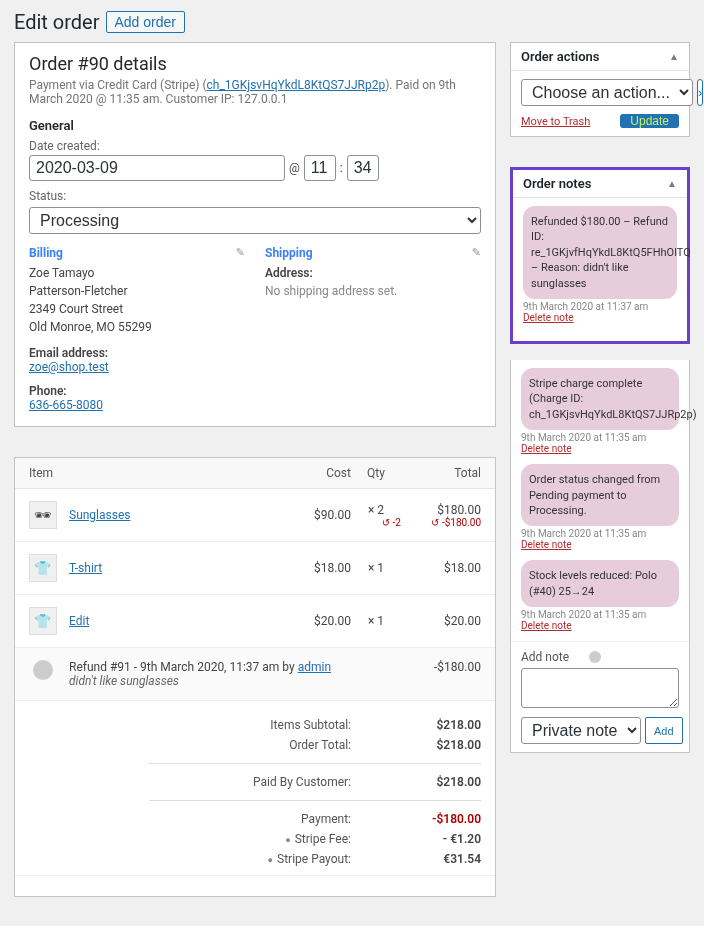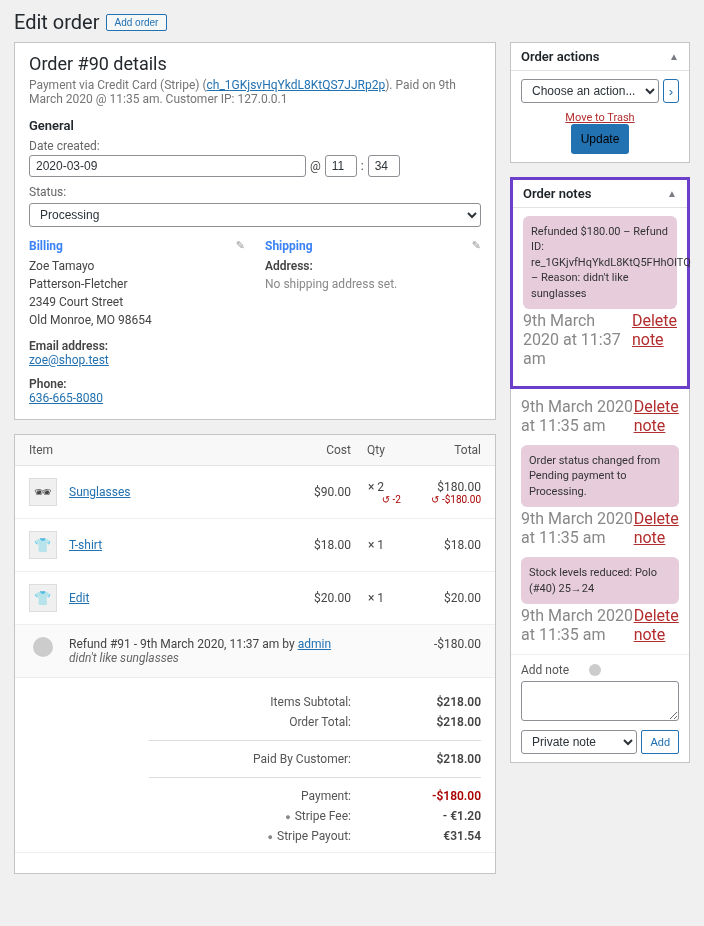--- a/index.html
+++ b/index.html
@@ -1,34 +1,34 @@
 <!DOCTYPE html>
 <html><head>
 <meta charset="utf-8">
 <style>
   * { box-sizing: border-box; margin: 0; padding: 0; }
   body { font-family: -apple-system, BlinkMacSystemFont, "Segoe UI", Roboto, sans-serif; font-size: 12px; color: #444; background: #f0f0f1; width: 704px; }
   .wrap { padding: 10px 14px; }
   .header-row { display: flex; align-items: center; gap: 6px; margin-bottom: 8px; }
   h1 { font-size: 20px; font-weight: 400; color: #23282d; }
-  .page-btn { border: 1px solid #2271b1; color: #2271b1; background: #f6f7f7; padding: 2px 8px; font-size: 10px; border-radius: 2px; cursor: pointer; }
+  .page-btn { border: 1px solid #2271b1; color: #2271b1; background: #f6f7f7; padding: 2px 8px; font-size: 14px; border-radius: 2px; cursor: pointer; }
   .cols { display: flex; gap: 14px; align-items: flex-start; }
   .main-col { flex: 1; }
   .side-col { width: 180px; }
-  .postbox { background: #fff; border: 1px solid #c3c4c7; margin-bottom: 14px; }
+  .postbox { background: #fff; border: 1px solid #c3c4c7; margin-bottom: 30px; }
   .postbox-hd { display:flex; justify-content:space-between; align-items:center; padding: 6px 10px; border-bottom:1px solid #e2e2e2; font-size:13px; font-weight:600; color:#1d2327; }
   .postbox-bd { padding: 10px 14px 14px 14px; }
   h2.title { font-size: 18px; font-weight: 400; color:#23282d; margin-bottom:4px; }
   .muted { color: #757575; font-size: 12px; }
   a { color: #2271b1; text-decoration: underline; }
   .section-h { font-weight:600; font-size:13px; margin-top:12px; margin-bottom:6px; color:#23282d; }
   .label { color:#666; font-size:12px; margin-bottom:2px; display:block; }
-  input[type=text], select, textarea { border:1px solid #8c8f94; border-radius:3px; padding:3px 6px; font-size:12px; color:#2c3338; background:#fff; }
+  input[type=text], select, textarea { border:1px solid #8c8f94; border-radius:3px; padding:3px 6px; font-size:16px; color:#2c3338; background:#fff; }
   .date-row { display:flex; align-items:center; gap:4px; }
-  .date-row input.dt { width:277px; }
+  .date-row input.dt { width:256px; }
   .date-row input.nm { width:32px; }
   .status-sel { width:100%; margin-top:2px; }
   .cust-row { display:flex; justify-content:flex-end; gap:6px; font-size:11px; margin-bottom:2px;}
   .cust-sel { width:100%; padding:5px 8px; border:1px solid #8c8f94; border-radius:3px; display:flex; justify-content:space-between; align-items:center; font-size:12px; }
   .two-col { display:flex; gap:20px; margin-top:12px; }
   .two-col > div { flex:1; position:relative; }
   .pencil { position:absolute; top:0; right:0; color:#999; font-size:11px; cursor:pointer; }
   .addr-line { font-size:12px; color:#444; line-height:1.5; }
   .addr-h { font-weight:700; color:#3b82f6; margin-bottom:4px; font-size:12px; }
   .field-strong { font-weight:600; margin-top:10px; font-size:12px; }
@@ -50,26 +50,26 @@
   .trow .tval { width:90px; text-align:right; font-weight:600; }
   .sep { border-top:1px solid #ddd; margin:8px 0 8px 120px; }
   .red { color:#a00; }
   .dot { color:#888; margin-right:4px; font-size:9px; }
   .footer-row { display:flex; justify-content:space-between; align-items:center; padding:10px 14px; border-top:1px solid #eee; }
   
   .side-bd { padding:8px 10px; }
   .act-row { display:flex; gap:4px; }
   .act-row select { flex:1; }
   .go-btn { width:22px; border:1px solid #2271b1; background:#fff; color:#2271b1; border-radius:3px; cursor:pointer; }
-  .upd-row { display:flex; justify-content:space-between; align-items:center; margin-top:8px;flex-direction:column; }
+  .upd-row { display:flex; justify-content:space-between; align-items:center; margin-top:8px; }
   .trash { color:#b32d2e; text-decoration:underline; font-size:11px; }
-  .upd-btn { background:#2271b1; color:#000000; border:none; padding:8px 10px; border-radius:3px; font-size:12px; cursor:pointer; }
+  .upd-btn { background:#2271b1; color:#bef264; border:none; padding:0 10px; border-radius:3px; font-size:12px; cursor:pointer; }
   .highlight-box { border:3px solid #6b3fc9; }
-  .note { background:#e7cddc; border-radius:6px; padding:8px; font-size:11px; color:#333; line-height:1.4; margin-bottom:2px; }
-  .note-meta { font-size:16px; color:#888; margin-bottom:10px; display:flex; justify-content:flex-start; }
+  .note { background:#e7cddc; border-radius:12px; padding:8px; font-size:11px; color:#333; line-height:1.4; margin-bottom:2px; }
+  .note-meta { font-size:10px; color:#888; margin-bottom:10px; display:flex; justify-content:flex-start;flex-direction:column; }
   .delnote { color:#b32d2e; text-decoration:underline; }
   .addnote-lbl { font-size:12px; color:#555; margin-bottom:4px; display:flex; align-items:center; gap:20px;}
   textarea.addnote { width:100%; height:40px; resize:vertical; }
   .addnote-row { display:flex; gap:4px; margin-top:6px; }
   .addnote-row select { flex:1; }
   .add-btn { border:1px solid #2271b1; background:#fff; color:#2271b1; padding:2px 8px; border-radius:2px; font-size:11px; cursor:pointer; }
   .toggle { color:#787c82; font-size:10px; }
   .help-ic { width:12px;height:12px;border-radius:50%;background:#ccc;display:inline-block; }
 </style>
 </head>
@@ -107,21 +107,21 @@
           </select>
 
 
           <div class="two-col">
             <div>
               <span class="pencil">✎</span>
               <div class="addr-h">Billing</div>
               <div class="addr-line">Zoe Tamayo</div>
               <div class="addr-line">Patterson-Fletcher</div>
               <div class="addr-line">2349 Court Street</div>
-              <div class="addr-line">Old Monroe, MO 98654</div>
+              <div class="addr-line">Old Monroe, MO 55299</div>
               <div class="field-strong">Email address:</div>
               <a href="#">zoe@shop.test</a>
               <div class="field-strong">Phone:</div>
               <a href="#">636-665-8080</a>
             </div>
             <div>
               <span class="pencil">✎</span>
               <div class="addr-h">Shipping</div>
               <div class="addr-line" style="font-weight:600">Address:</div>
               <div class="addr-line" style="color:#888">No shipping address set.</div>
@@ -241,20 +241,21 @@
           <div class="note">Refunded $180.00 – Refund ID: re_1GKjvfHqYkdL8KtQ5FHhOlTQ – Reason: didn't like sunglasses</div>
           <div class="note-meta">
               <span>9th March 2020 at 11:37 am</span>
               <a href="#" class="delnote">Delete note</a>
             </div>
         </div>
       </div>
 
       <div class="postbox" style="border-top:none;margin-top:-14px">
         <div class="side-bd">
+          <div class="note">Stripe charge complete (Charge ID: ch_1GKjsvHqYkdL8KtQS7JJRp2p)</div>
           <div class="note-meta">
               <span>9th March 2020 at 11:35 am</span>
               <a href="#" class="delnote">Delete note</a>
             </div>
 
           <div class="note">Order status changed from Pending payment to Processing.</div>
           <div class="note-meta">
               <span>9th March 2020 at 11:35 am</span>
               <a href="#" class="delnote">Delete note</a>
             </div>

